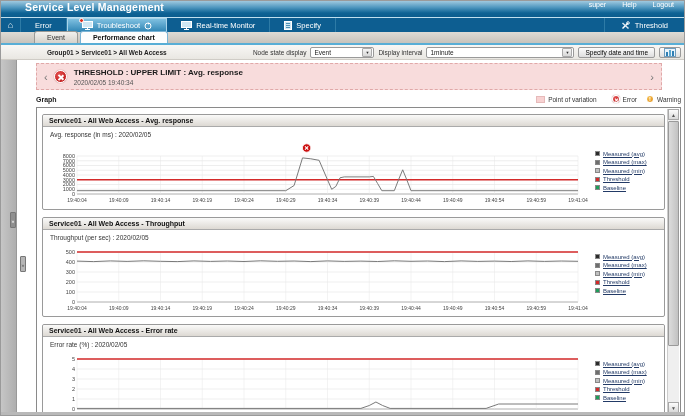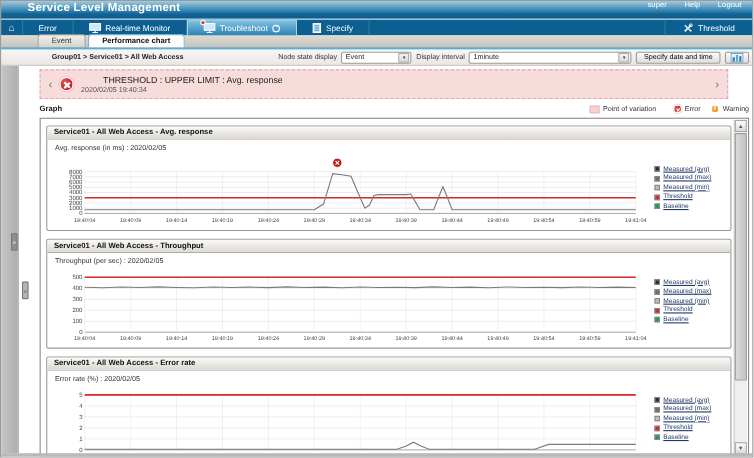--- a/index.html
+++ b/index.html
@@ -45,21 +45,21 @@
   .content{position:relative;height:357px;background:#fff;}
   .left-strip{position:absolute;left:0;top:0;bottom:5px;width:16px;background:linear-gradient(90deg,#c6c6c6,#aeaeae);border-right:1px solid #999;}
   .handle{position:absolute;width:6px;height:16px;background:#8f8f8f;color:#fff;font-size:5px;line-height:16px;text-align:center;border:1px solid #777;border-radius:1px;cursor:pointer;}
   .handle.inner{background:#b5b5b5;color:#555;}
   .bottom-band{position:absolute;left:0;right:0;bottom:0;height:5px;background:#b9b9b9;}
 
   
   .alert{position:absolute;left:35px;top:3px;width:626px;height:27px;background:#f8dcdc;border:1px dashed #e0a8a8;display:flex;align-items:center;padding:0 7px;}
   .chev{font-size:11px;color:#777;cursor:pointer;line-height:10px;}
   .alert-text{flex:1;margin-left:7px;}
-  .alert-title{font-size:8px;font-weight:normal;color:#1a1a1a;margin-left:20px;}
+  .alert-title{font-size:8px;font-weight:bold;color:#1a1a1a;}
   .alert-ts{font-size:6.5px;color:#555;margin-top:2px;}
   .err-circle{width:13px;height:13px;border-radius:50%;background:radial-gradient(circle at 35% 30%,#e45050,#b80f0f);border:1px solid #fff;box-shadow:0 0 1px #944;position:relative;margin-left:6px;flex:none;}
   .err-circle::before,.err-circle::after{content:"";position:absolute;left:5.5px;top:3px;width:1.6px;height:7px;background:#fff;}
   .err-circle::before{transform:rotate(45deg);} .err-circle::after{transform:rotate(-45deg);}
   .err-dot{width:8px;height:8px;}
   .err-dot::before,.err-dot::after{left:3.2px;top:2px;width:1.2px;height:4.4px;}
   .warn-dot{width:8px;height:8px;border-radius:50%;background:radial-gradient(circle at 35% 30%,#f6c050,#e08a10);border:1px solid #fff;color:#fff;font-size:5.5px;font-weight:bold;text-align:center;line-height:7px;flex:none;}
 
   
   .graph-head{position:absolute;left:35px;top:33px;width:645px;height:12px;display:flex;align-items:center;justify-content:space-between;}
@@ -102,47 +102,47 @@
       <span>super</span>
       <span>Help</span>
       <span>Logout</span>
     </div>
   </header>
 
   <nav class="navbar">
     <div class="nav-home-icon">⌂</div>
     <div class="nav-item">
       <span>Error</span>
-    </div>
-    <div class="nav-item">
-      <span class="icon-wrap">
-        <svg class="mini" width="11" height="9" viewBox="0 0 11 9">
-            <rect x="0.5" y="0.5" width="10" height="6" fill="#cfe8f5" stroke="#fff" stroke-width="1"></rect>
-            <line x1="5.5" y1="7" x2="5.5" y2="8.5" stroke="#fff"></line>
-            <line x1="3" y1="8.5" x2="8" y2="8.5" stroke="#fff"></line>
-          </svg>
-      </span>
-      <span>Real-time Monitor</span>
     </div>
     <div class="nav-item selected">
       <span class="icon-wrap">
         <svg class="mini" width="11" height="9" viewBox="0 0 11 9">
             <rect x="0.5" y="0.5" width="10" height="6" fill="#cfe8f5" stroke="#fff" stroke-width="1"></rect>
             <line x1="5.5" y1="7" x2="5.5" y2="8.5" stroke="#fff"></line>
             <line x1="3" y1="8.5" x2="8" y2="8.5" stroke="#fff"></line>
           </svg>
         <span class="badge"></span>
       </span>
       <span>Troubleshoot</span>
       <span>
         <svg class="mini" width="8" height="8" viewBox="0 0 8 8">
             <circle cx="4" cy="4" r="3" fill="none" stroke="#fff" stroke-width="1"></circle>
             <path d="M4 0.5 L5.6 1.6 L4 2.7 Z" fill="#fff"></path>
           </svg>
       </span>
+    </div>
+    <div class="nav-item">
+      <span class="icon-wrap">
+        <svg class="mini" width="11" height="9" viewBox="0 0 11 9">
+            <rect x="0.5" y="0.5" width="10" height="6" fill="#cfe8f5" stroke="#fff" stroke-width="1"></rect>
+            <line x1="5.5" y1="7" x2="5.5" y2="8.5" stroke="#fff"></line>
+            <line x1="3" y1="8.5" x2="8" y2="8.5" stroke="#fff"></line>
+          </svg>
+      </span>
+      <span>Real-time Monitor</span>
     </div>
     <div class="nav-item">
       <span>
         <svg class="mini" width="8" height="9" viewBox="0 0 8 9">
             <rect x="0.5" y="0.5" width="7" height="8" fill="#cfe8f5" stroke="#fff" stroke-width="1"></rect>
             <line x1="2" y1="2.5" x2="6" y2="2.5" stroke="#2e7ba6" stroke-width="0.8"></line>
             <line x1="2" y1="4.5" x2="6" y2="4.5" stroke="#2e7ba6" stroke-width="0.8"></line>
             <line x1="2" y1="6.5" x2="6" y2="6.5" stroke="#2e7ba6" stroke-width="0.8"></line>
           </svg>
       </span>

